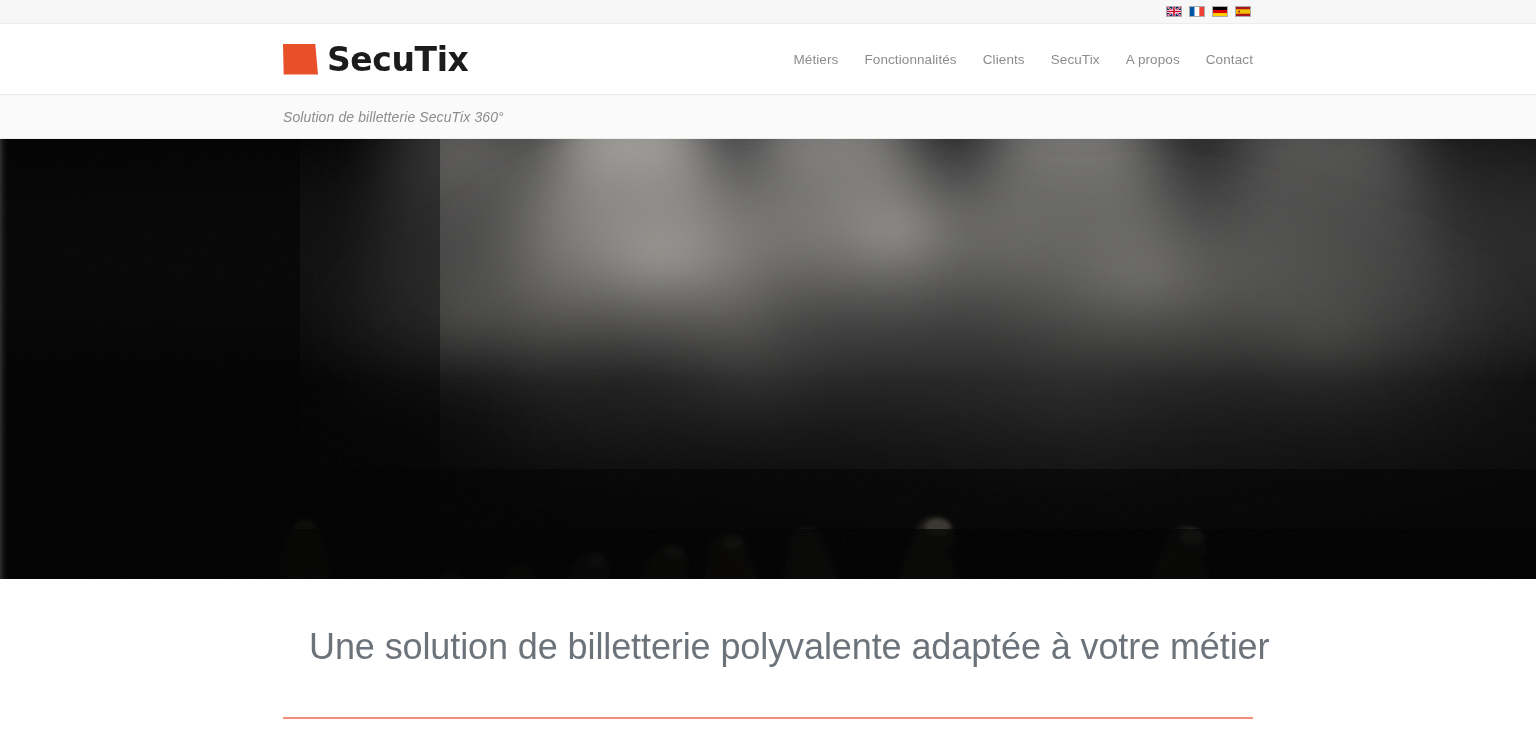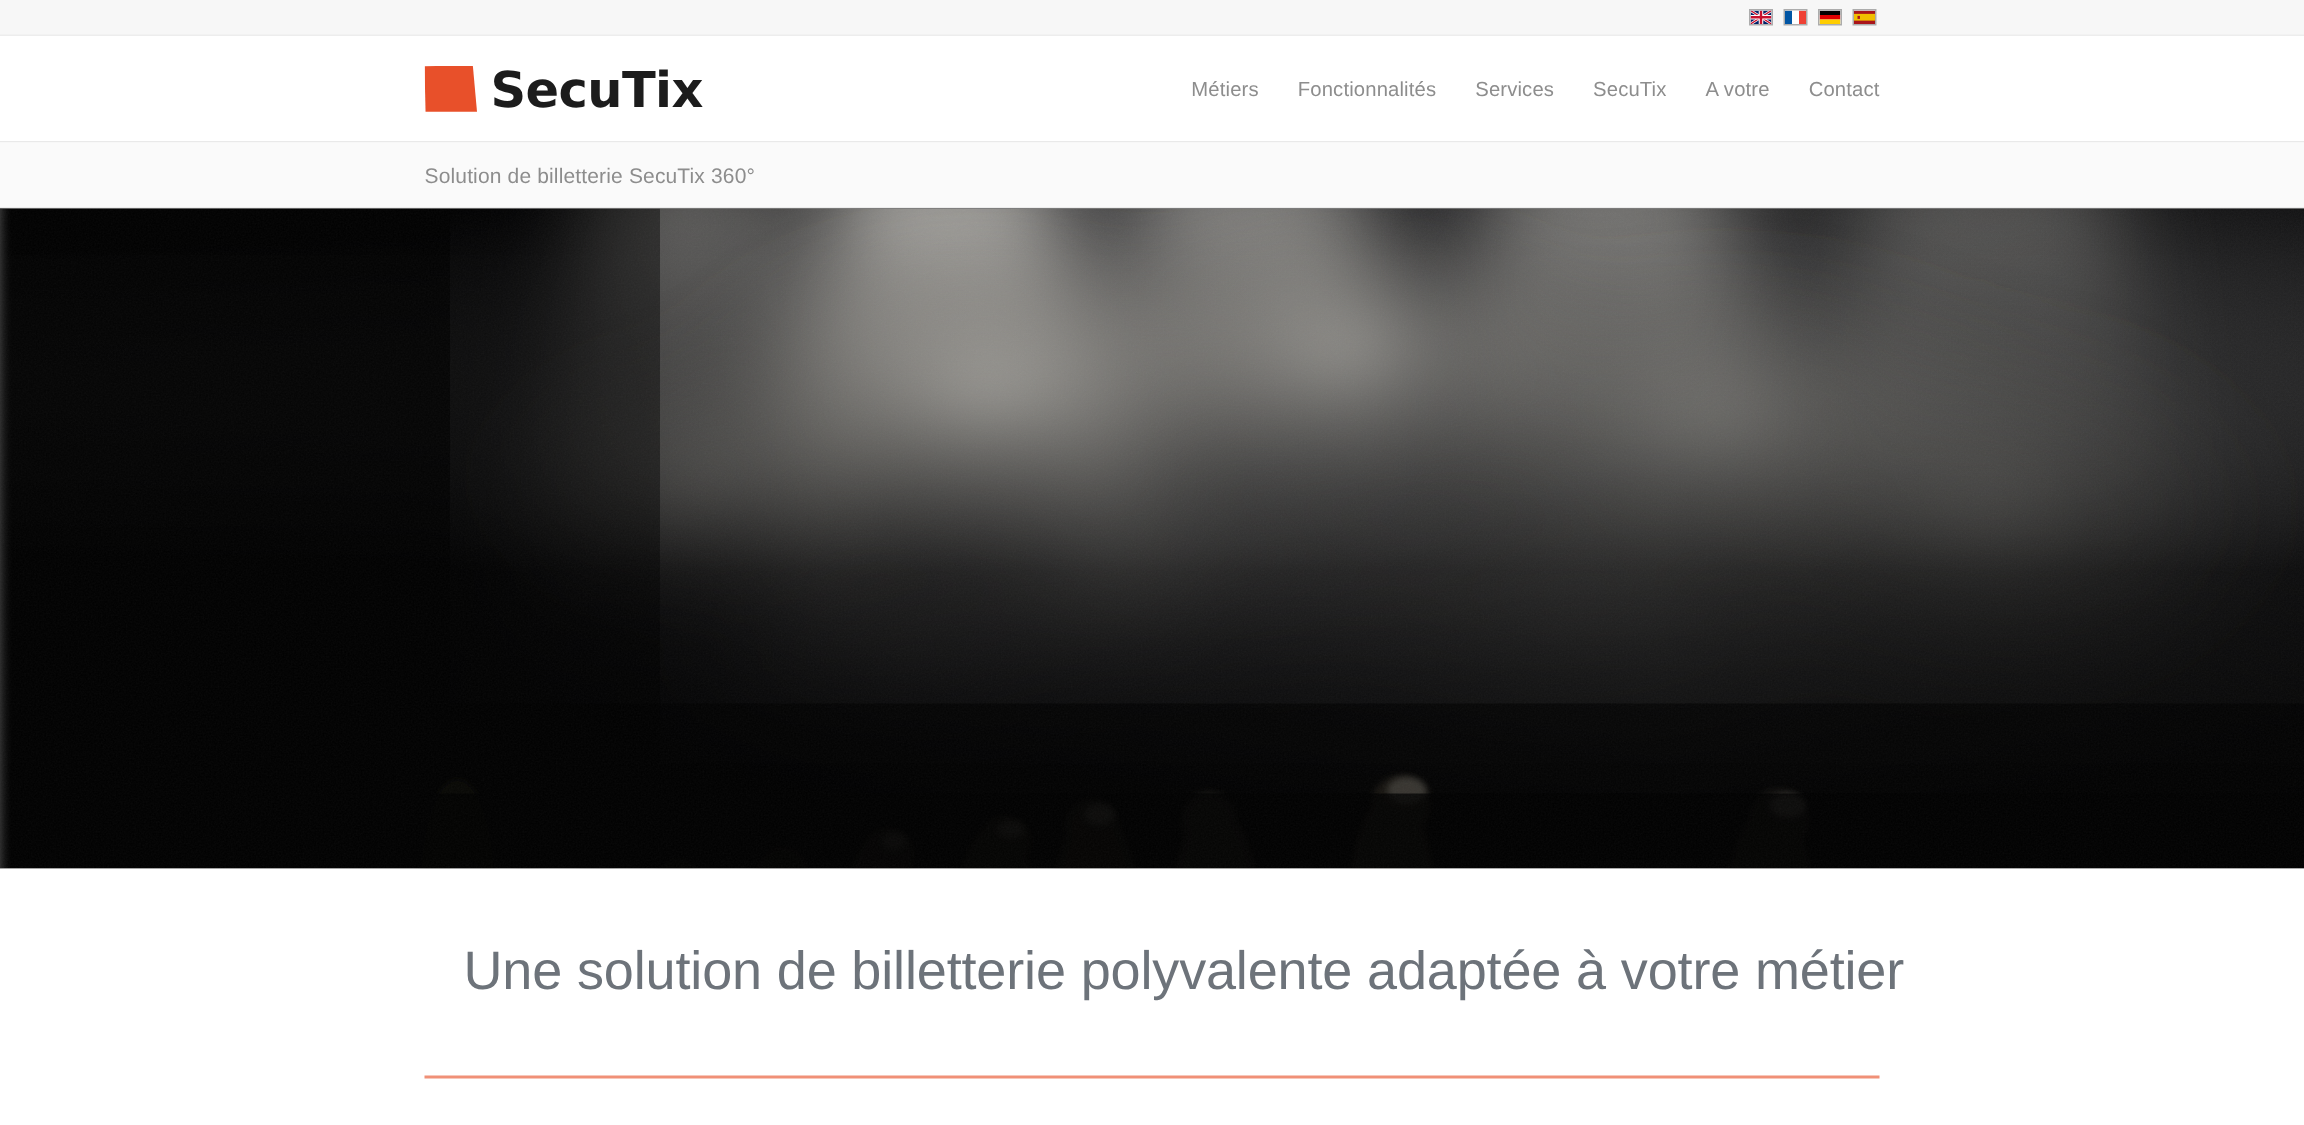--- a/index.html
+++ b/index.html
@@ -73,20 +73,21 @@
     white-space: nowrap;
     letter-spacing: .1px;
   }
 
   
   .crumbbar {
     position: absolute; top: 95px; left: 0;
     width: 1536px; height: 44px;
     background: #fafafa;
     border-bottom: 1px solid #ececec;
+    font-style: italic;
   }
   .crumbbar-inner {
     width: 970px; height: 100%;
     margin: 0 auto;
     display: flex; align-items: center;
   }
   .crumb-text {
     font-size: 14px;
     color: #8d8d8d;
     letter-spacing: .1px;
@@ -173,23 +174,23 @@
     <div class="header-inner">
 
       <a class="logo" href="#">
         <span class="logo-mark"></span>
         <span class="logo-text">SecuTix</span>
       </a>
 
       <nav class="nav">
         <a class="nav-item" href="#">Métiers</a>
         <a class="nav-item" href="#">Fonctionnalités</a>
-        <a class="nav-item" href="#">Services</a>
+        <a class="nav-item" href="#">Clients</a>
         <a class="nav-item" href="#">SecuTix</a>
-        <a class="nav-item" href="#">A votre</a>
+        <a class="nav-item" href="#">A propos</a>
         <a class="nav-item" href="#">Contact</a>
       </nav>
 
     </div>
   </div>
 
   <div class="crumbbar">
     <div class="crumbbar-inner">
       <span class="crumb-text">Solution de billetterie SecuTix 360°</span>
     </div>

